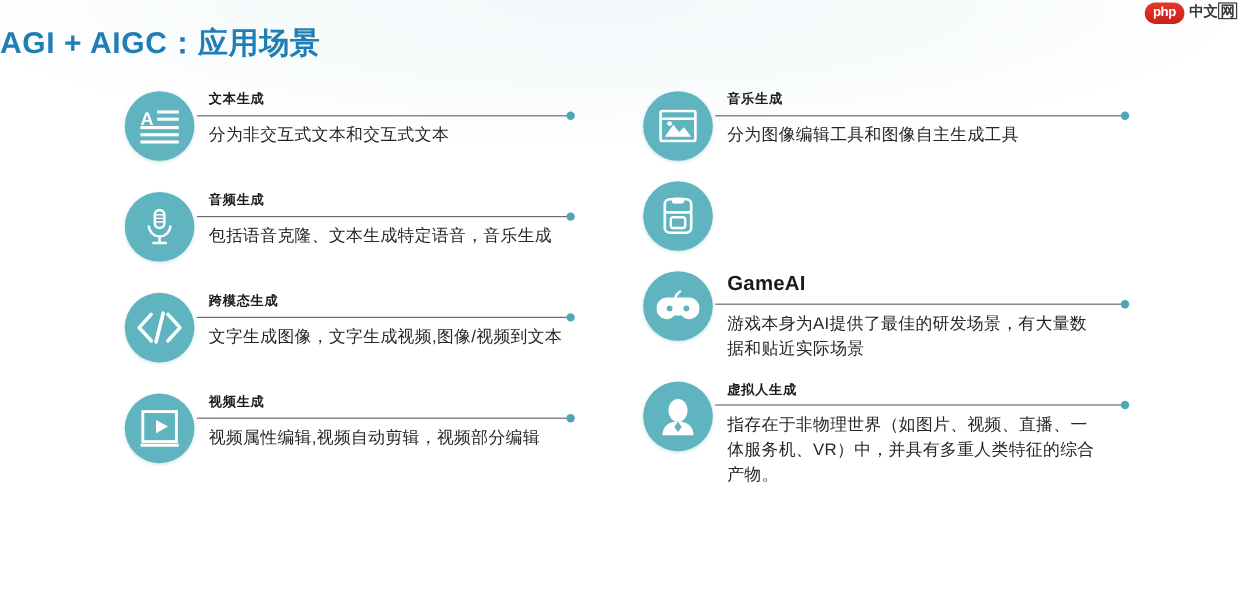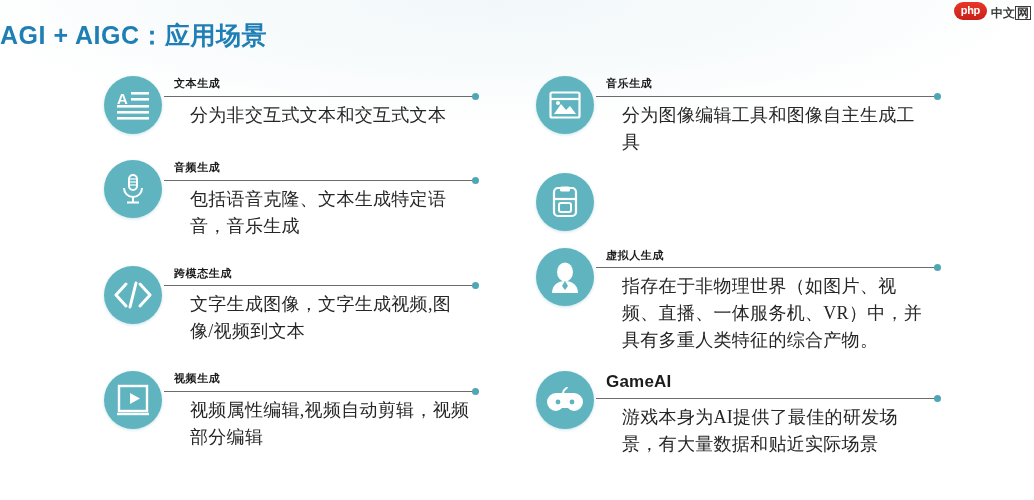--- a/index.html
+++ b/index.html
@@ -23,21 +23,21 @@
       linear-gradient(180deg, #fafdfd 0%, #ffffff 22%);
     overflow: hidden;
   }
 
   
   #watermark {
     position: absolute;
     top: 2px;
     right: 3px;
     display: flex;
-    align-items: flex-end;
+    align-items: flex-start;
     gap: 4px;
     z-index: 40;
   }
   .php-badge {
     background: linear-gradient(180deg, #e8372a 0%, #c9201a 100%);
     color: #ffffff;
     font-family: "Liberation Sans", sans-serif;
     font-weight: bold;
     font-size: 11px;
     line-height: 1;
@@ -143,27 +143,26 @@
   .rule .dot {
     position: absolute;
     top: 1px;
     width: 7px;
     height: 7px;
     border-radius: 50%;
     background: #4fa7b6;
   }
 
   .desc {
-    font-family: Liberation Serif, serif;
-    font-size: 18px;
+    font-family: Liberation Sans, sans-serif;
+    font-size: 14px;
     color: #262626;
     line-height: 1.5;
     letter-spacing: 0.3px;
     max-width: 330px;
-    margin-left: 16px;
   }
   #col-right .desc { max-width: 310px; }
 
   
   #col-left  .item { margin-bottom: 26px; }
   #col-right .item { margin-bottom: 17px; }
 </style>
 </head>
 <body>
 
@@ -286,50 +285,50 @@
           <rect x="2" y="2" width="22" height="28" rx="4" fill="none" stroke="#ffffff" stroke-width="2.2"></rect>
           <rect x="8" y="0.5" width="10" height="5" rx="1.6" fill="#ffffff"></rect>
           <line x1="2" y1="13" x2="24" y2="13" stroke="#ffffff" stroke-width="2.2"></line>
           <rect x="7" y="17" width="12" height="9" rx="2" fill="none" stroke="#ffffff" stroke-width="2"></rect>
         </svg>
       </div>
     </div>
 
     <div class="item">
       <div class="badge">
-        <svg width="30" height="32" viewBox="0 0 30 32">
-          <ellipse cx="15" cy="11" rx="8" ry="9.5" fill="#ffffff"></ellipse>
-          <path d="M2 32 c0 -8 6 -12 13 -12 c7 0 13 4 13 12 z" fill="#ffffff"></path>
-          <path d="M15 20 l-3 5 l3 4 l3 -4 z" fill="#5fb4c0"></path>
-        </svg>
-      </div>
-      <div class="body">
-        <div class="item-title">虚拟人生成</div>
-        <div class="rule">
-          <span class="line" style="width:340px"></span>
-          <span class="dot" style="left:328px"></span>
-        </div>
-        <div class="desc">指存在于非物理世界（如图片、视频、直播、一体服务机、VR）中，并具有多重人类特征的综合产物。</div>
-      </div>
-    </div>
-
-    <div class="item">
-      <div class="badge">
         <svg width="36" height="26" viewBox="0 0 36 26">
           <path d="M9 6 h18 a9 9 0 0 1 0 18 a8 8 0 0 1 -6 -3 h-6 a8 8 0 0 1 -6 3 a9 9 0 0 1 0 -18 z" fill="#ffffff"></path>
           <circle cx="11" cy="15" r="2.4" fill="#5fb4c0"></circle>
           <circle cx="25" cy="15" r="2.4" fill="#5fb4c0"></circle>
           <path d="M16 6 c0 -4 4 -4 4 -6" fill="none" stroke="#ffffff" stroke-width="2" stroke-linecap="round"></path>
         </svg>
       </div>
       <div class="body">
         <div class="item-title latin">GameAI</div>
         <div class="rule">
           <span class="line" style="width:340px"></span>
           <span class="dot" style="left:328px"></span>
         </div>
         <div class="desc">游戏本身为AI提供了最佳的研发场景，有大量数据和贴近实际场景</div>
       </div>
     </div>
 
+    <div class="item">
+      <div class="badge">
+        <svg width="30" height="32" viewBox="0 0 30 32">
+          <ellipse cx="15" cy="11" rx="8" ry="9.5" fill="#ffffff"></ellipse>
+          <path d="M2 32 c0 -8 6 -12 13 -12 c7 0 13 4 13 12 z" fill="#ffffff"></path>
+          <path d="M15 20 l-3 5 l3 4 l3 -4 z" fill="#5fb4c0"></path>
+        </svg>
+      </div>
+      <div class="body">
+        <div class="item-title">虚拟人生成</div>
+        <div class="rule">
+          <span class="line" style="width:340px"></span>
+          <span class="dot" style="left:328px"></span>
+        </div>
+        <div class="desc">指存在于非物理世界（如图片、视频、直播、一体服务机、VR）中，并具有多重人类特征的综合产物。</div>
+      </div>
+    </div>
+
   </div>
 
 </div>
 
 </body></html>

